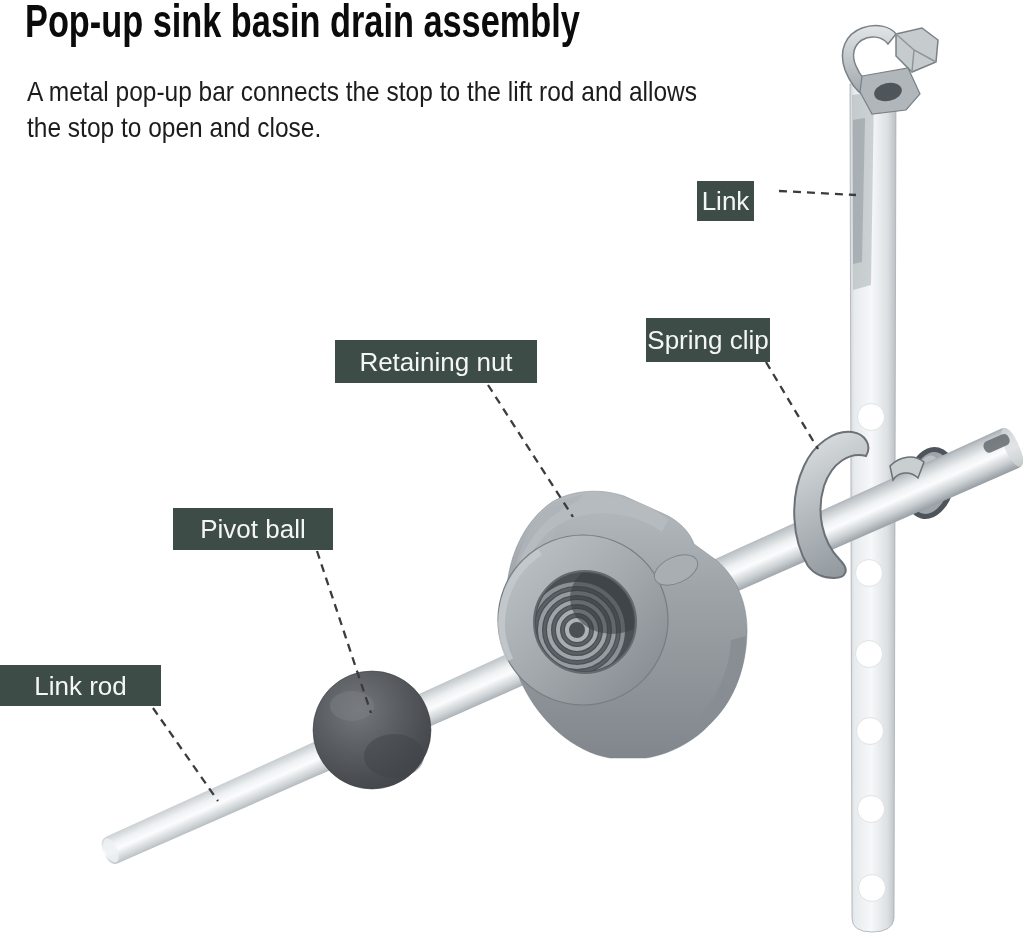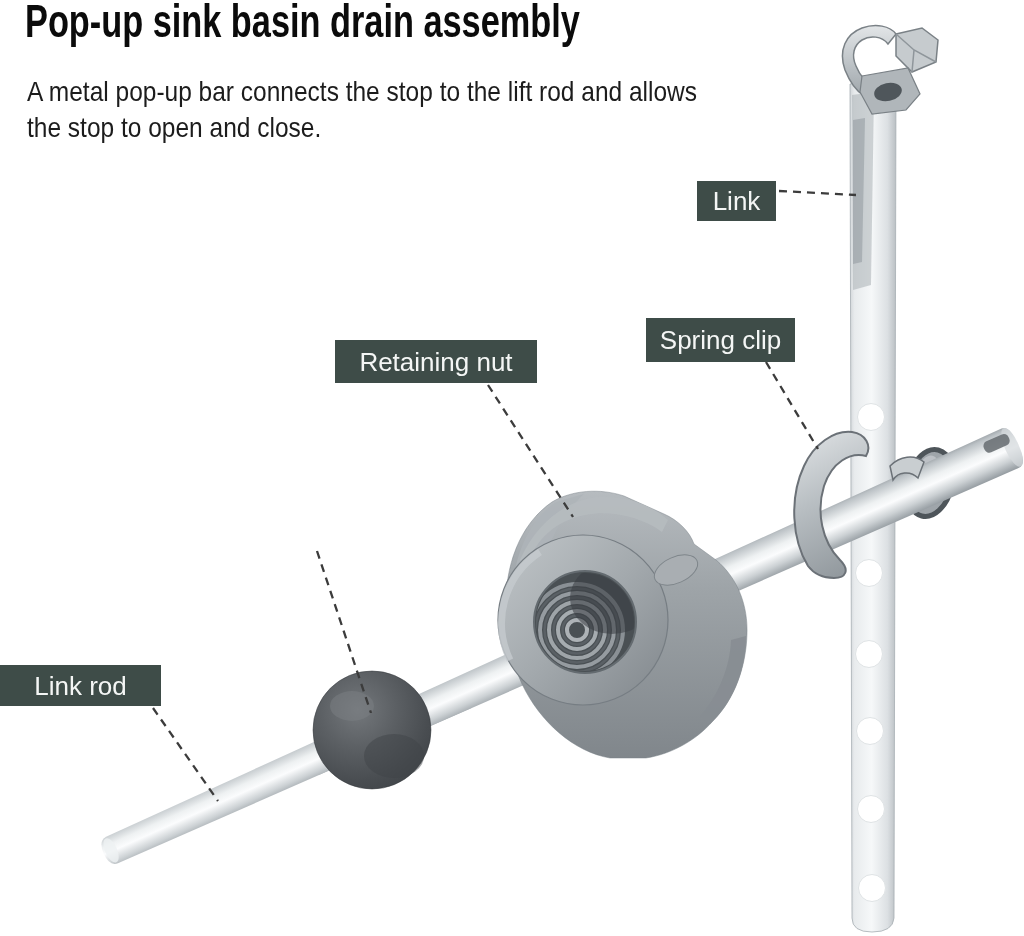--- a/index.html
+++ b/index.html
@@ -40,22 +40,22 @@
     stroke-width:2.3;
     stroke-dasharray:8 6;
     fill:none;
   }
   .callout{
     position:absolute;
     display:flex;align-items:center;justify-content:center;
     background:var(--callout-bg);color:var(--callout-text);
     font-size:26px;line-height:1;white-space:nowrap;
   }
-  #c-link         {left:697px;top:181px;width:79px;height:40px;}
-  #c-spring-clip  {left:646px;top:318px;width:149px;height:44px;text-align:right;}
+  #c-link         {left:697px;top:181px;width:57px;height:40px;}
+  #c-spring-clip  {left:646px;top:318px;width:124px;height:44px;text-align:right;}
   #c-retaining-nut{left:335px;top:340px;width:202px;height:43px;}
   #c-pivot-ball   {left:173px;top:508px;width:160px;height:42px;}
   #c-pivot-rod    {left:0px;  top:665px;width:161px;height:41px;}
 </style>
 </head>
 <body>
 
 <div class="canvas">
 
   <div class="page-title">Pop-up sink basin drain assembly</div>
@@ -189,15 +189,16 @@
       <path class="leader" d="M766,362 L818,449"></path>
       <path class="leader" d="M488,385 L573,517"></path>
       <path class="leader" d="M317,551 L371,713"></path>
       <path class="leader" d="M153,708 L218,801"></path>
     </g>
   </svg>
 
   <div class="callout" id="c-link">Link</div>
   <div class="callout" id="c-spring-clip">Spring clip</div>
   <div class="callout" id="c-retaining-nut">Retaining nut</div>
+  <div class="callout" id="c-pivot-ball">Pivot ball</div>
   <div class="callout" id="c-pivot-rod">Link rod</div>
 
 </div>
 
 </body></html>

